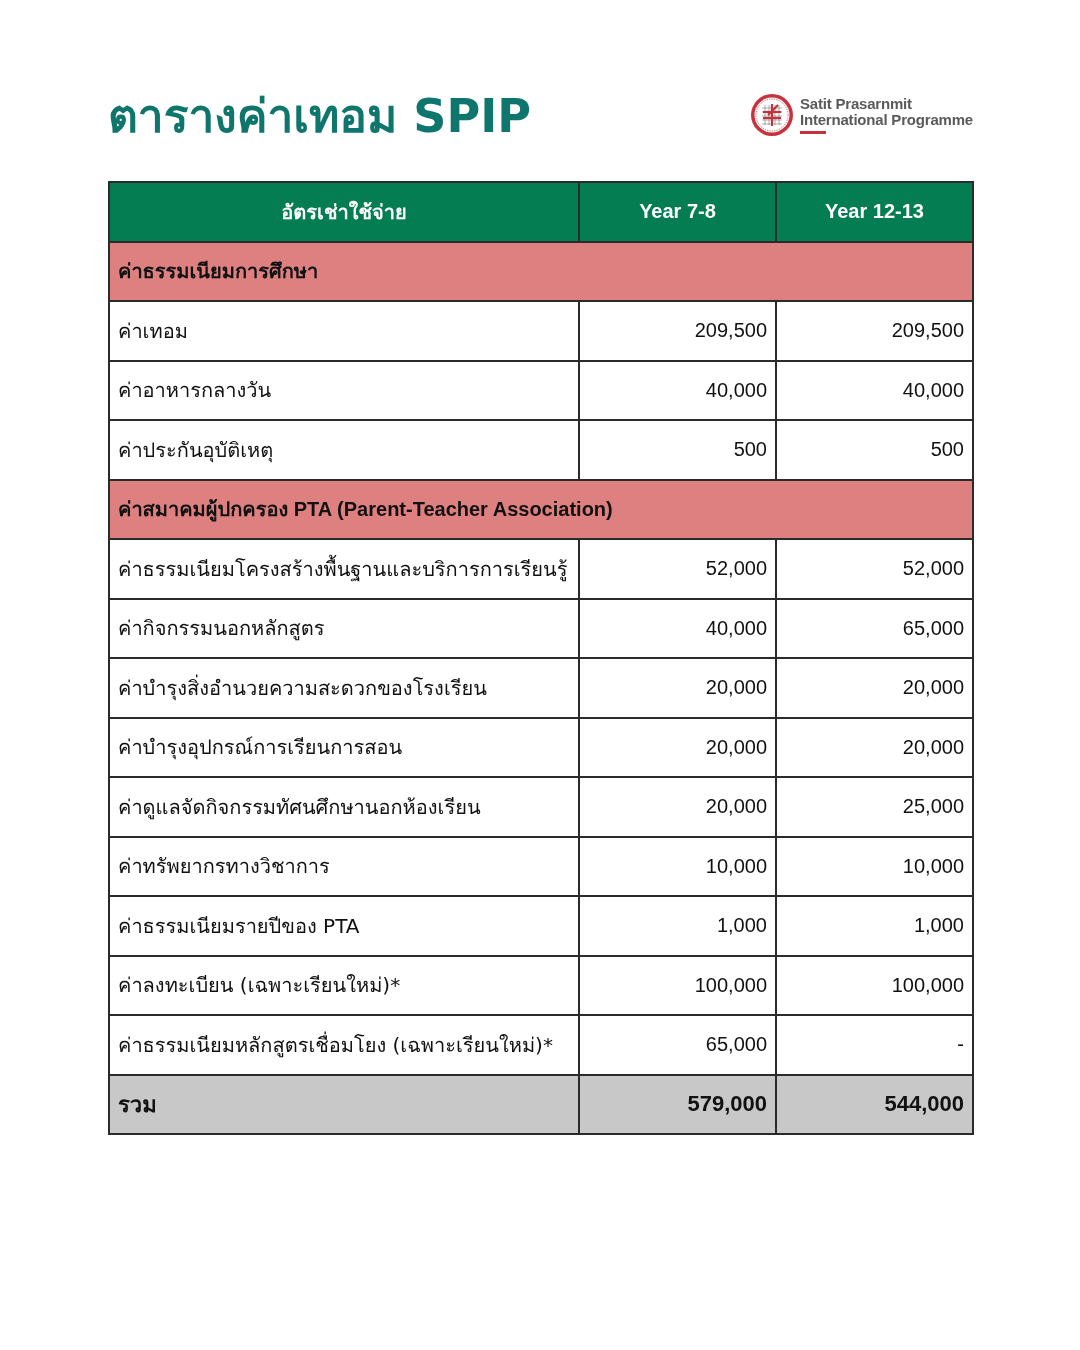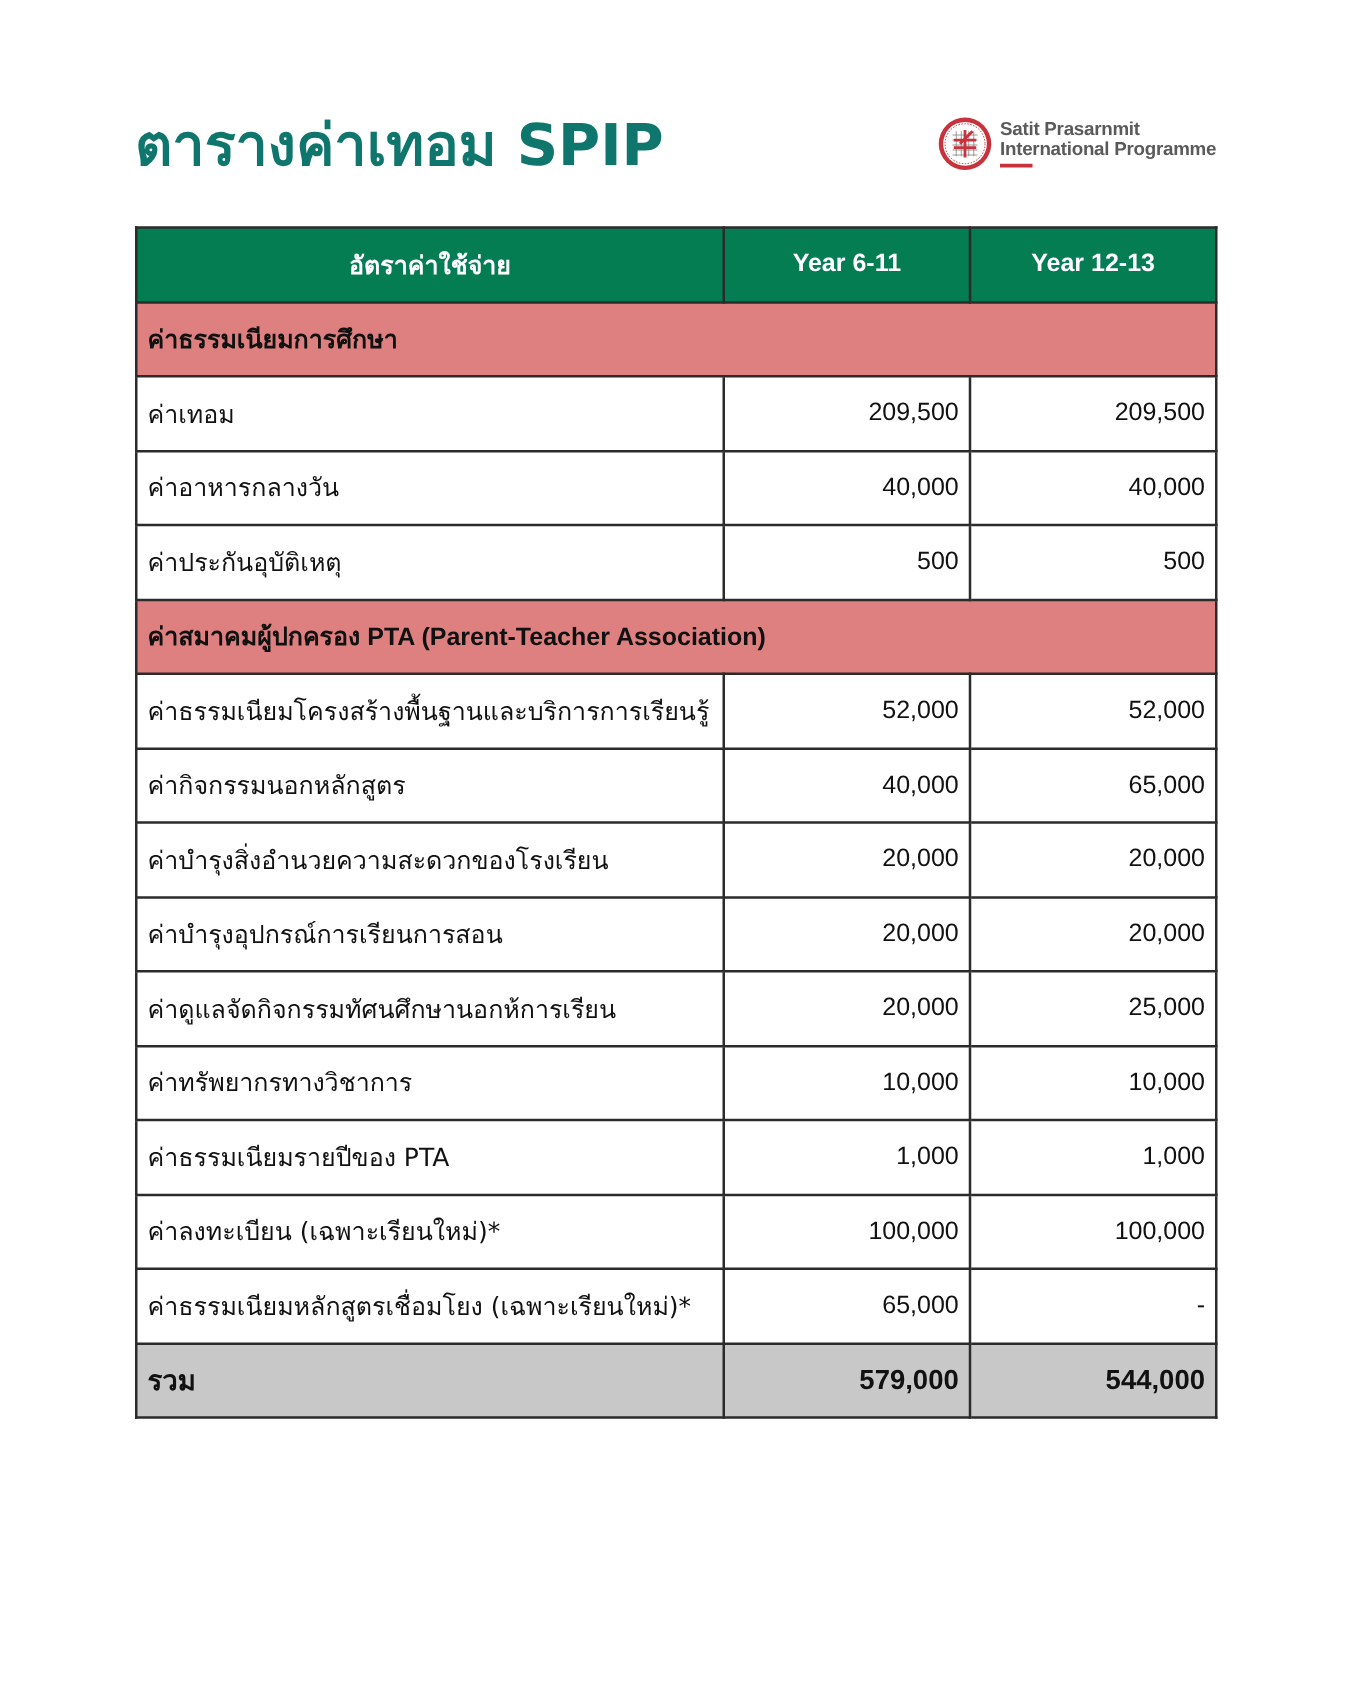--- a/index.html
+++ b/index.html
@@ -142,22 +142,22 @@
 </div>
 
 <table class="fees">
   <colgroup>
       <col class="c1">
       <col class="c2">
       <col class="c3">
     </colgroup>
   <thead>
     <tr>
-      <th class="hdr">อัตราค่าใช้จ่าย</th>
-      <th class="hdr">Year 6-11</th>
+      <th class="hdr">อัตรเช่าใช้จ่าย</th>
+      <th class="hdr">Year 7-8</th>
       <th class="hdr">Year 12-13</th>
     </tr>
   </thead>
   <tbody>
     <tr>
       <td class="section" colspan="3">ค่าธรรมเนียมการศึกษา</td>
     </tr>
     <tr>
       <td class="label">ค่าเทอม</td>
       <td class="num">209,500</td>
@@ -191,21 +191,21 @@
       <td class="label">ค่าบำรุงสิ่งอำนวยความสะดวกของโรงเรียน</td>
       <td class="num">20,000</td>
       <td class="num">20,000</td>
     </tr>
     <tr>
       <td class="label">ค่าบำรุงอุปกรณ์การเรียนการสอน</td>
       <td class="num">20,000</td>
       <td class="num">20,000</td>
     </tr>
     <tr>
-      <td class="label">ค่าดูแลจัดกิจกรรมทัศนศึกษานอกห้การเรียน</td>
+      <td class="label">ค่าดูแลจัดกิจกรรมทัศนศึกษานอกห้องเรียน</td>
       <td class="num">20,000</td>
       <td class="num">25,000</td>
     </tr>
     <tr>
       <td class="label">ค่าทรัพยากรทางวิชาการ</td>
       <td class="num">10,000</td>
       <td class="num">10,000</td>
     </tr>
     <tr>
       <td class="label">ค่าธรรมเนียมรายปีของ PTA</td>

